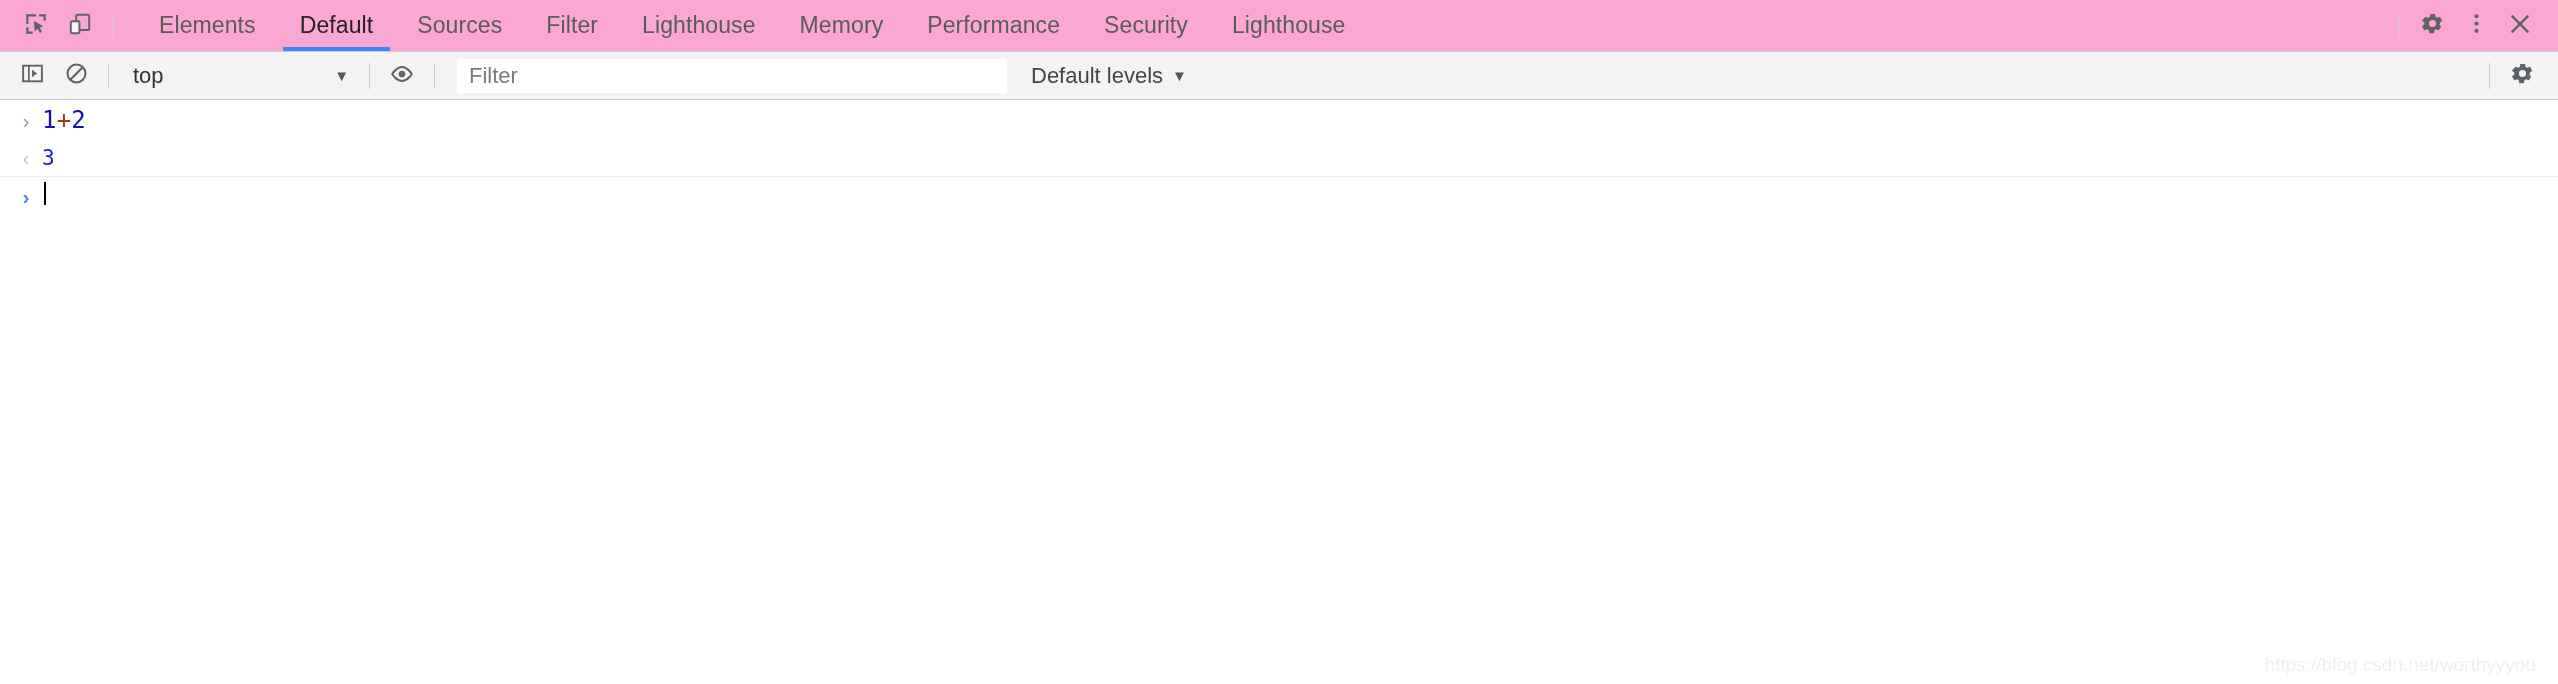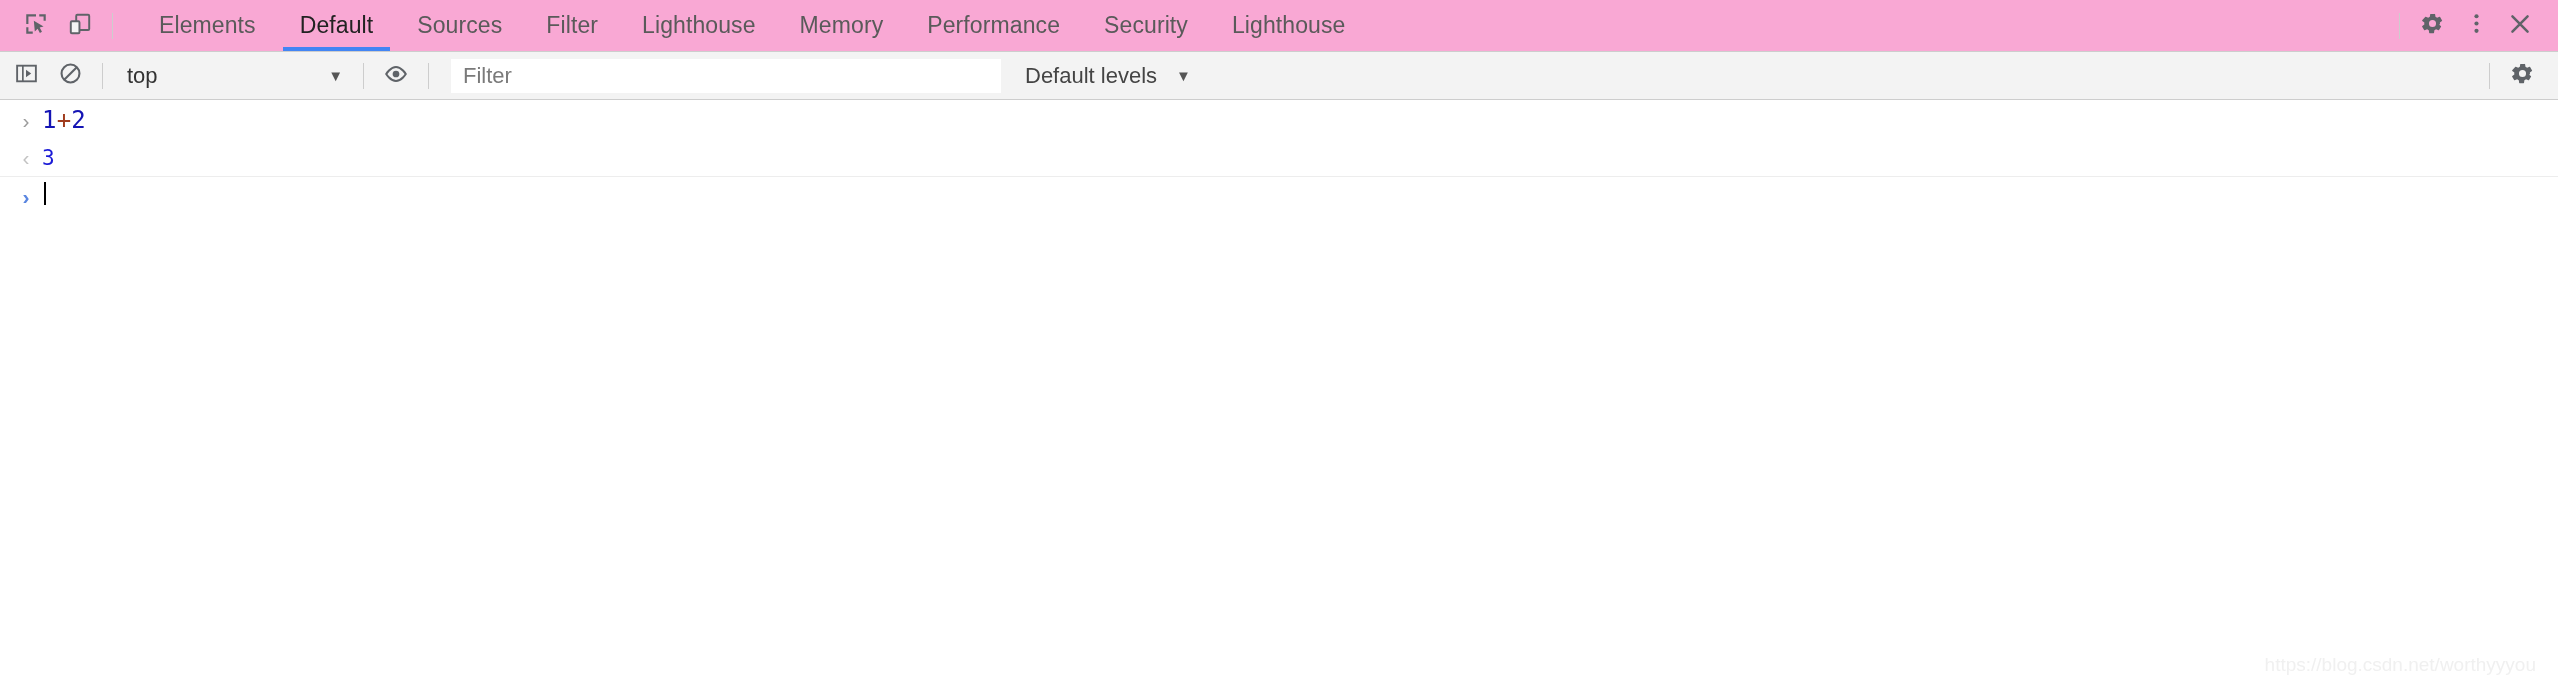--- a/index.html
+++ b/index.html
@@ -79,21 +79,21 @@
     padding-right: 16px;
   }
 
   
   .console-toolbar {
     height: 48px;
     background: #f3f3f3;
     border-bottom: 1px solid #cdcdcd;
     display: flex;
     align-items: center;
-    padding-left: 4px;
+    padding-left: 10px;
     box-sizing: border-box;
   }
   .ctx-select {
     display: flex;
     align-items: center;
     width: 240px;
     height: 34px;
     padding: 0 10px 0 14px;
     font-size: 22px;
     color: #333333;
@@ -116,21 +116,21 @@
     font-size: 22px;
     color: #737373;
     font-family: "Liberation Sans", sans-serif;
     box-sizing: border-box;
     max-width: 550px;
   }
   .filter-input::placeholder { color: #7a7a7a; opacity: 1; }
   .levels-select {
     display: flex;
     align-items: center;
-    gap: 19px;
+    gap: 9px;
     height: 34px;
     padding: 0 14px;
     font-size: 22px;
     color: #444444;
     cursor: pointer;
     margin-left: 10px;
     white-space: nowrap;
   }
   .toolbar-right {
     margin-left: auto;

